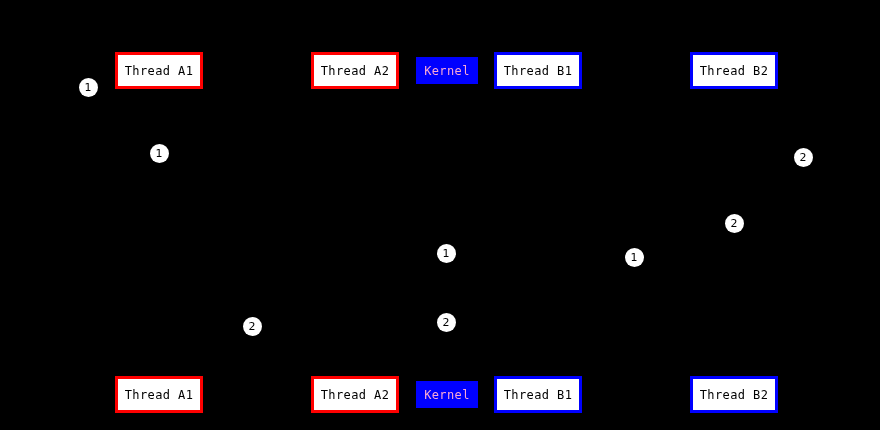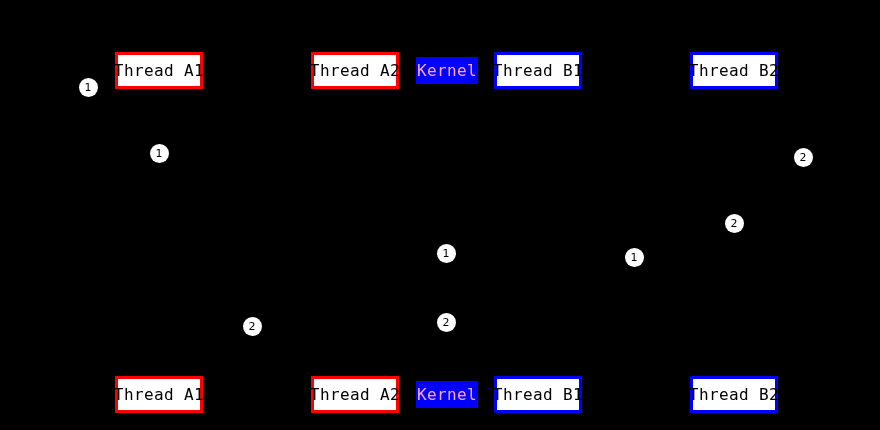--- a/index.html
+++ b/index.html
@@ -20,21 +20,21 @@
   }
 
   
   .participant {
     position: absolute;
     box-sizing: border-box;
     display: flex;
     align-items: center;
     justify-content: center;
     font-family: "DejaVu Sans Mono", "Liberation Mono", monospace;
-    font-size: 16px;
+    font-size: 12px;
     line-height: 1;
     letter-spacing: 0.4px;
     white-space: nowrap;
   }
   .participant.outlined {
     background: #ffffff;
     color: #000000;
     border-style: solid;
     border-width: 3px;
   }

